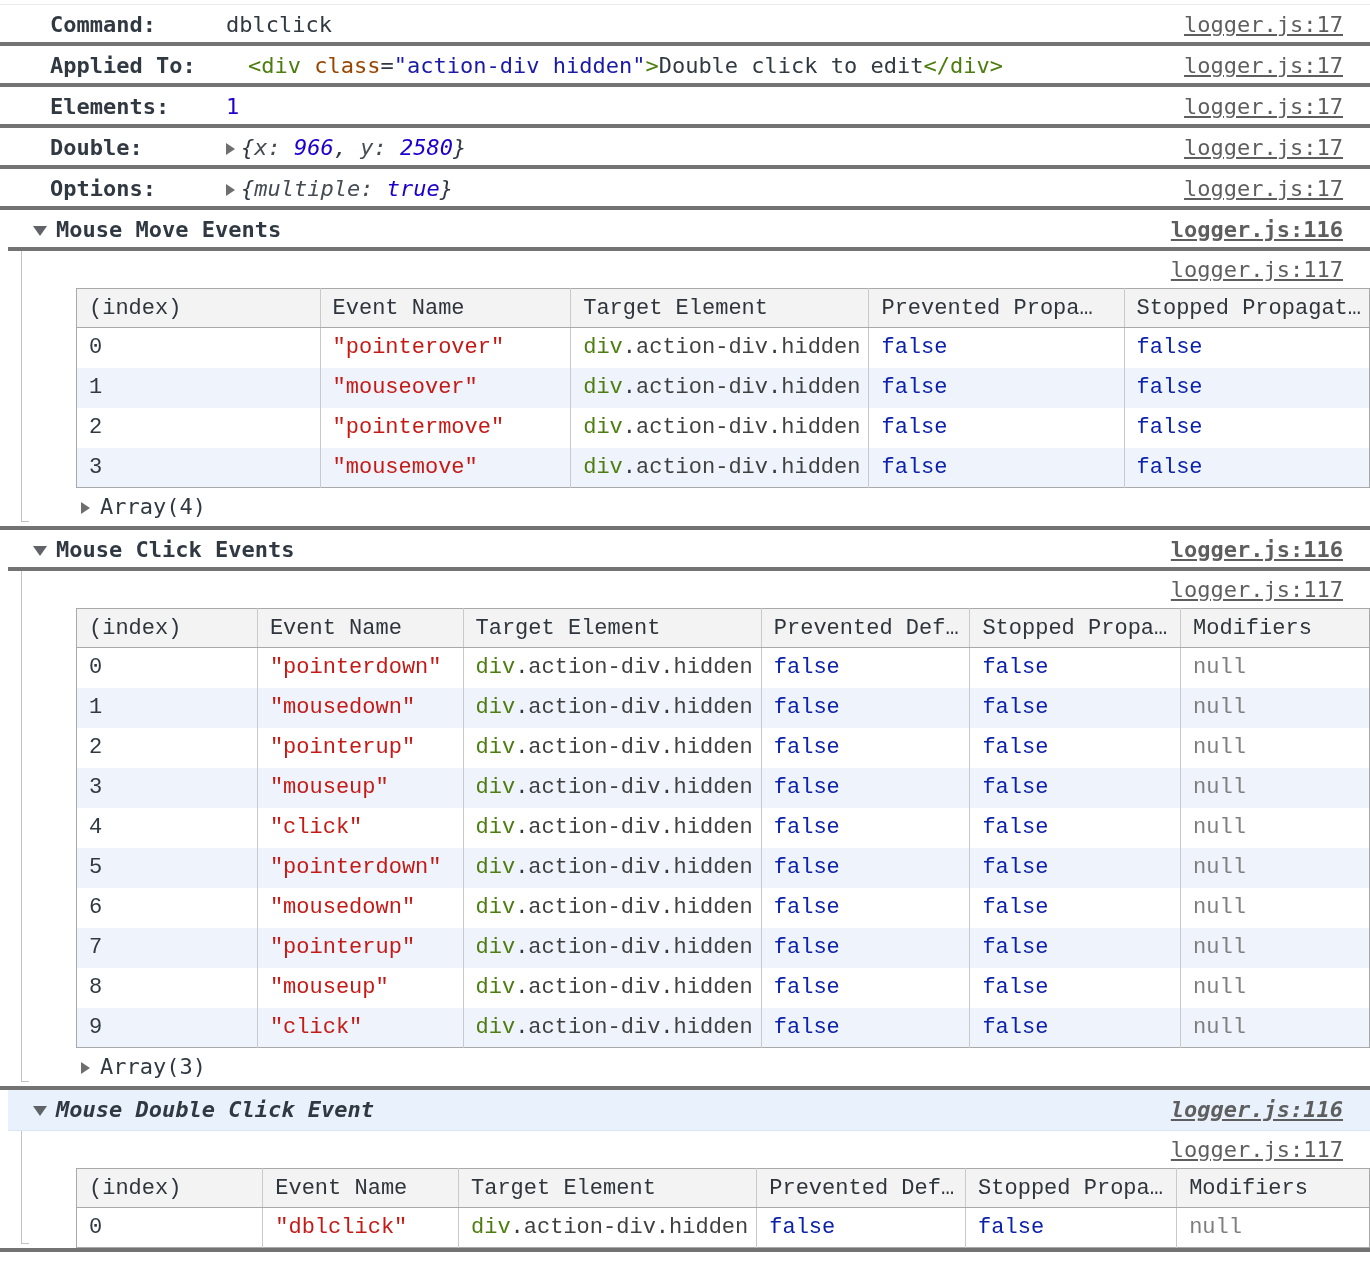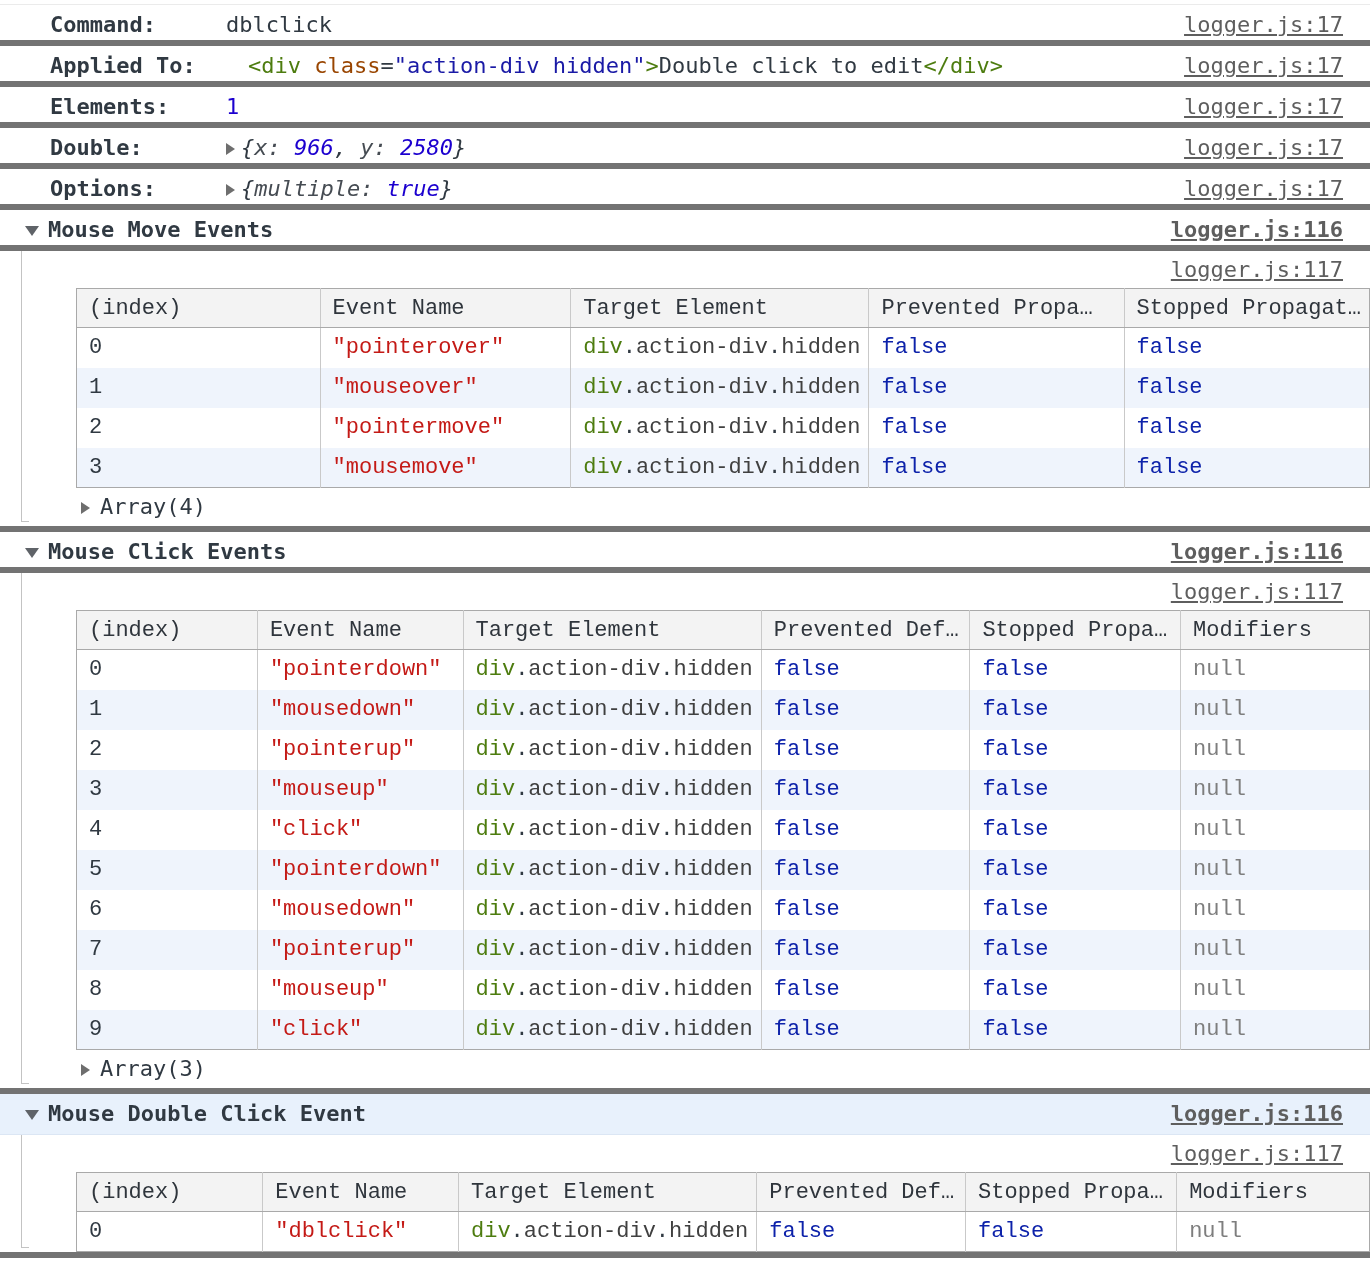--- a/index.html
+++ b/index.html
@@ -4,21 +4,21 @@
 <style>
   * { box-sizing: border-box; }
   html, body { margin: 0; padding: 0; }
   body {
     width: 1370px; height: 1280px; overflow: hidden;
     background: #ffffff;
     font-family: "DejaVu Sans Mono", "Liberation Mono", monospace;
     font-size: 22px; color: #303942;
   }
   .console { border-top: 1px solid #ebebeb; margin-top: 4px; }
-  .entry { position: relative; border-bottom: 6px solid #737373; }
+  .entry { position: relative; border-bottom: 4px solid #737373; }
 
   
   .meta { height: 41px; line-height: 40px; padding-left: 50px; white-space: nowrap; }
   .label { display: inline-block; width: 176px; font-weight: bold; color: #303942; }
   .src {
     position: absolute; right: 27px; top: 0; line-height: 40px;
     color: #5e5e5e; text-decoration: underline; cursor: pointer;
   }
   .srcline .src { line-height: 37px; }
   .bold-src { font-weight: bold; }
@@ -40,23 +40,23 @@
   .tri-right {
     display: inline-block; width: 0; height: 0;
     border-top: 6px solid transparent; border-bottom: 6px solid transparent;
     border-left: 9px solid #6e6e6e; margin-right: 8px; cursor: pointer;
   }
   .meta .tri-right { margin-right: 6px; }
 
   
   .group-header {
     height: 41px; line-height: 40px; padding-left: 48px;
-    font-weight: bold; cursor: pointer;
-  }
-  .group-header.highlight { background: #e8f1fc; border-bottom: 1px solid #dbe6f4; }
+    font-weight: bold; cursor: pointer; margin-left: 8px;
+  }
+  .group-header.highlight { background: #e8f1fc; border-bottom: 1px solid #dbe6f4; font-style: italic; }
   .tri-down {
     position: absolute; left: 25px; top: 16px; width: 0; height: 0;
     border-left: 7px solid transparent; border-right: 7px solid transparent;
     border-top: 10px solid #5f6368;
   }
 
   
   .group-body { position: relative; }
   .guide {
     position: absolute; left: 21px; top: 0; bottom: 4px; width: 8px;

